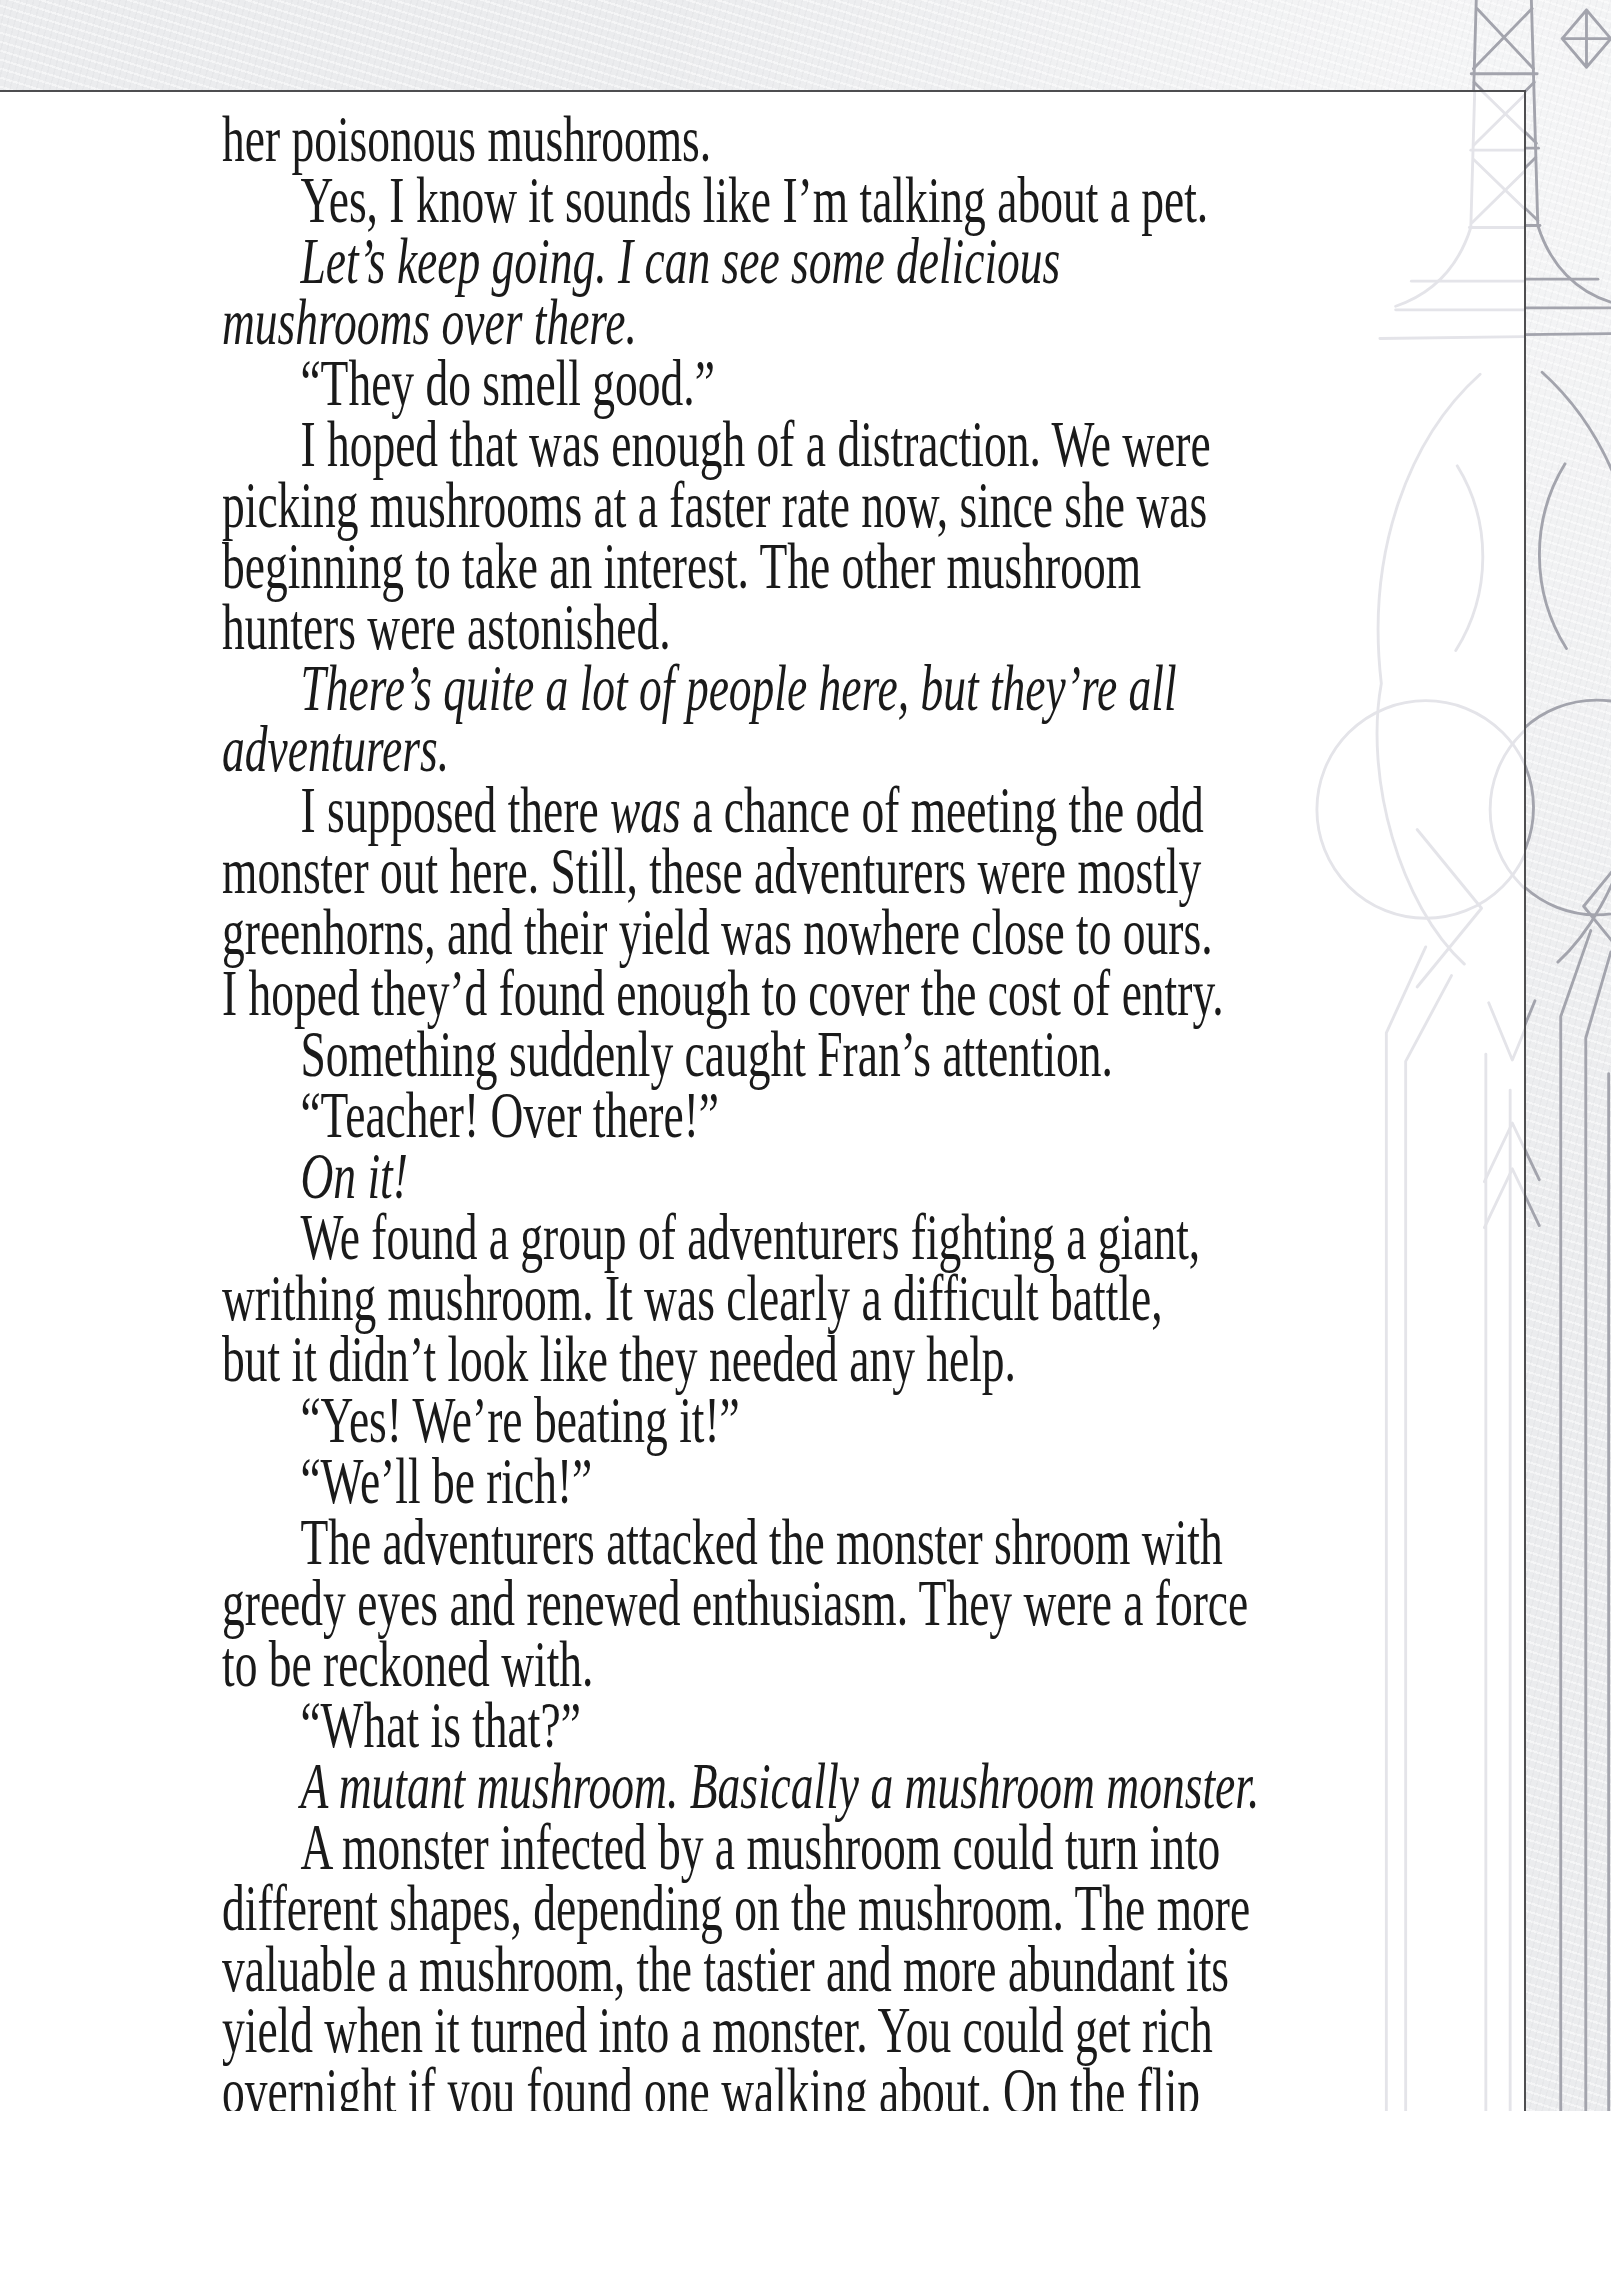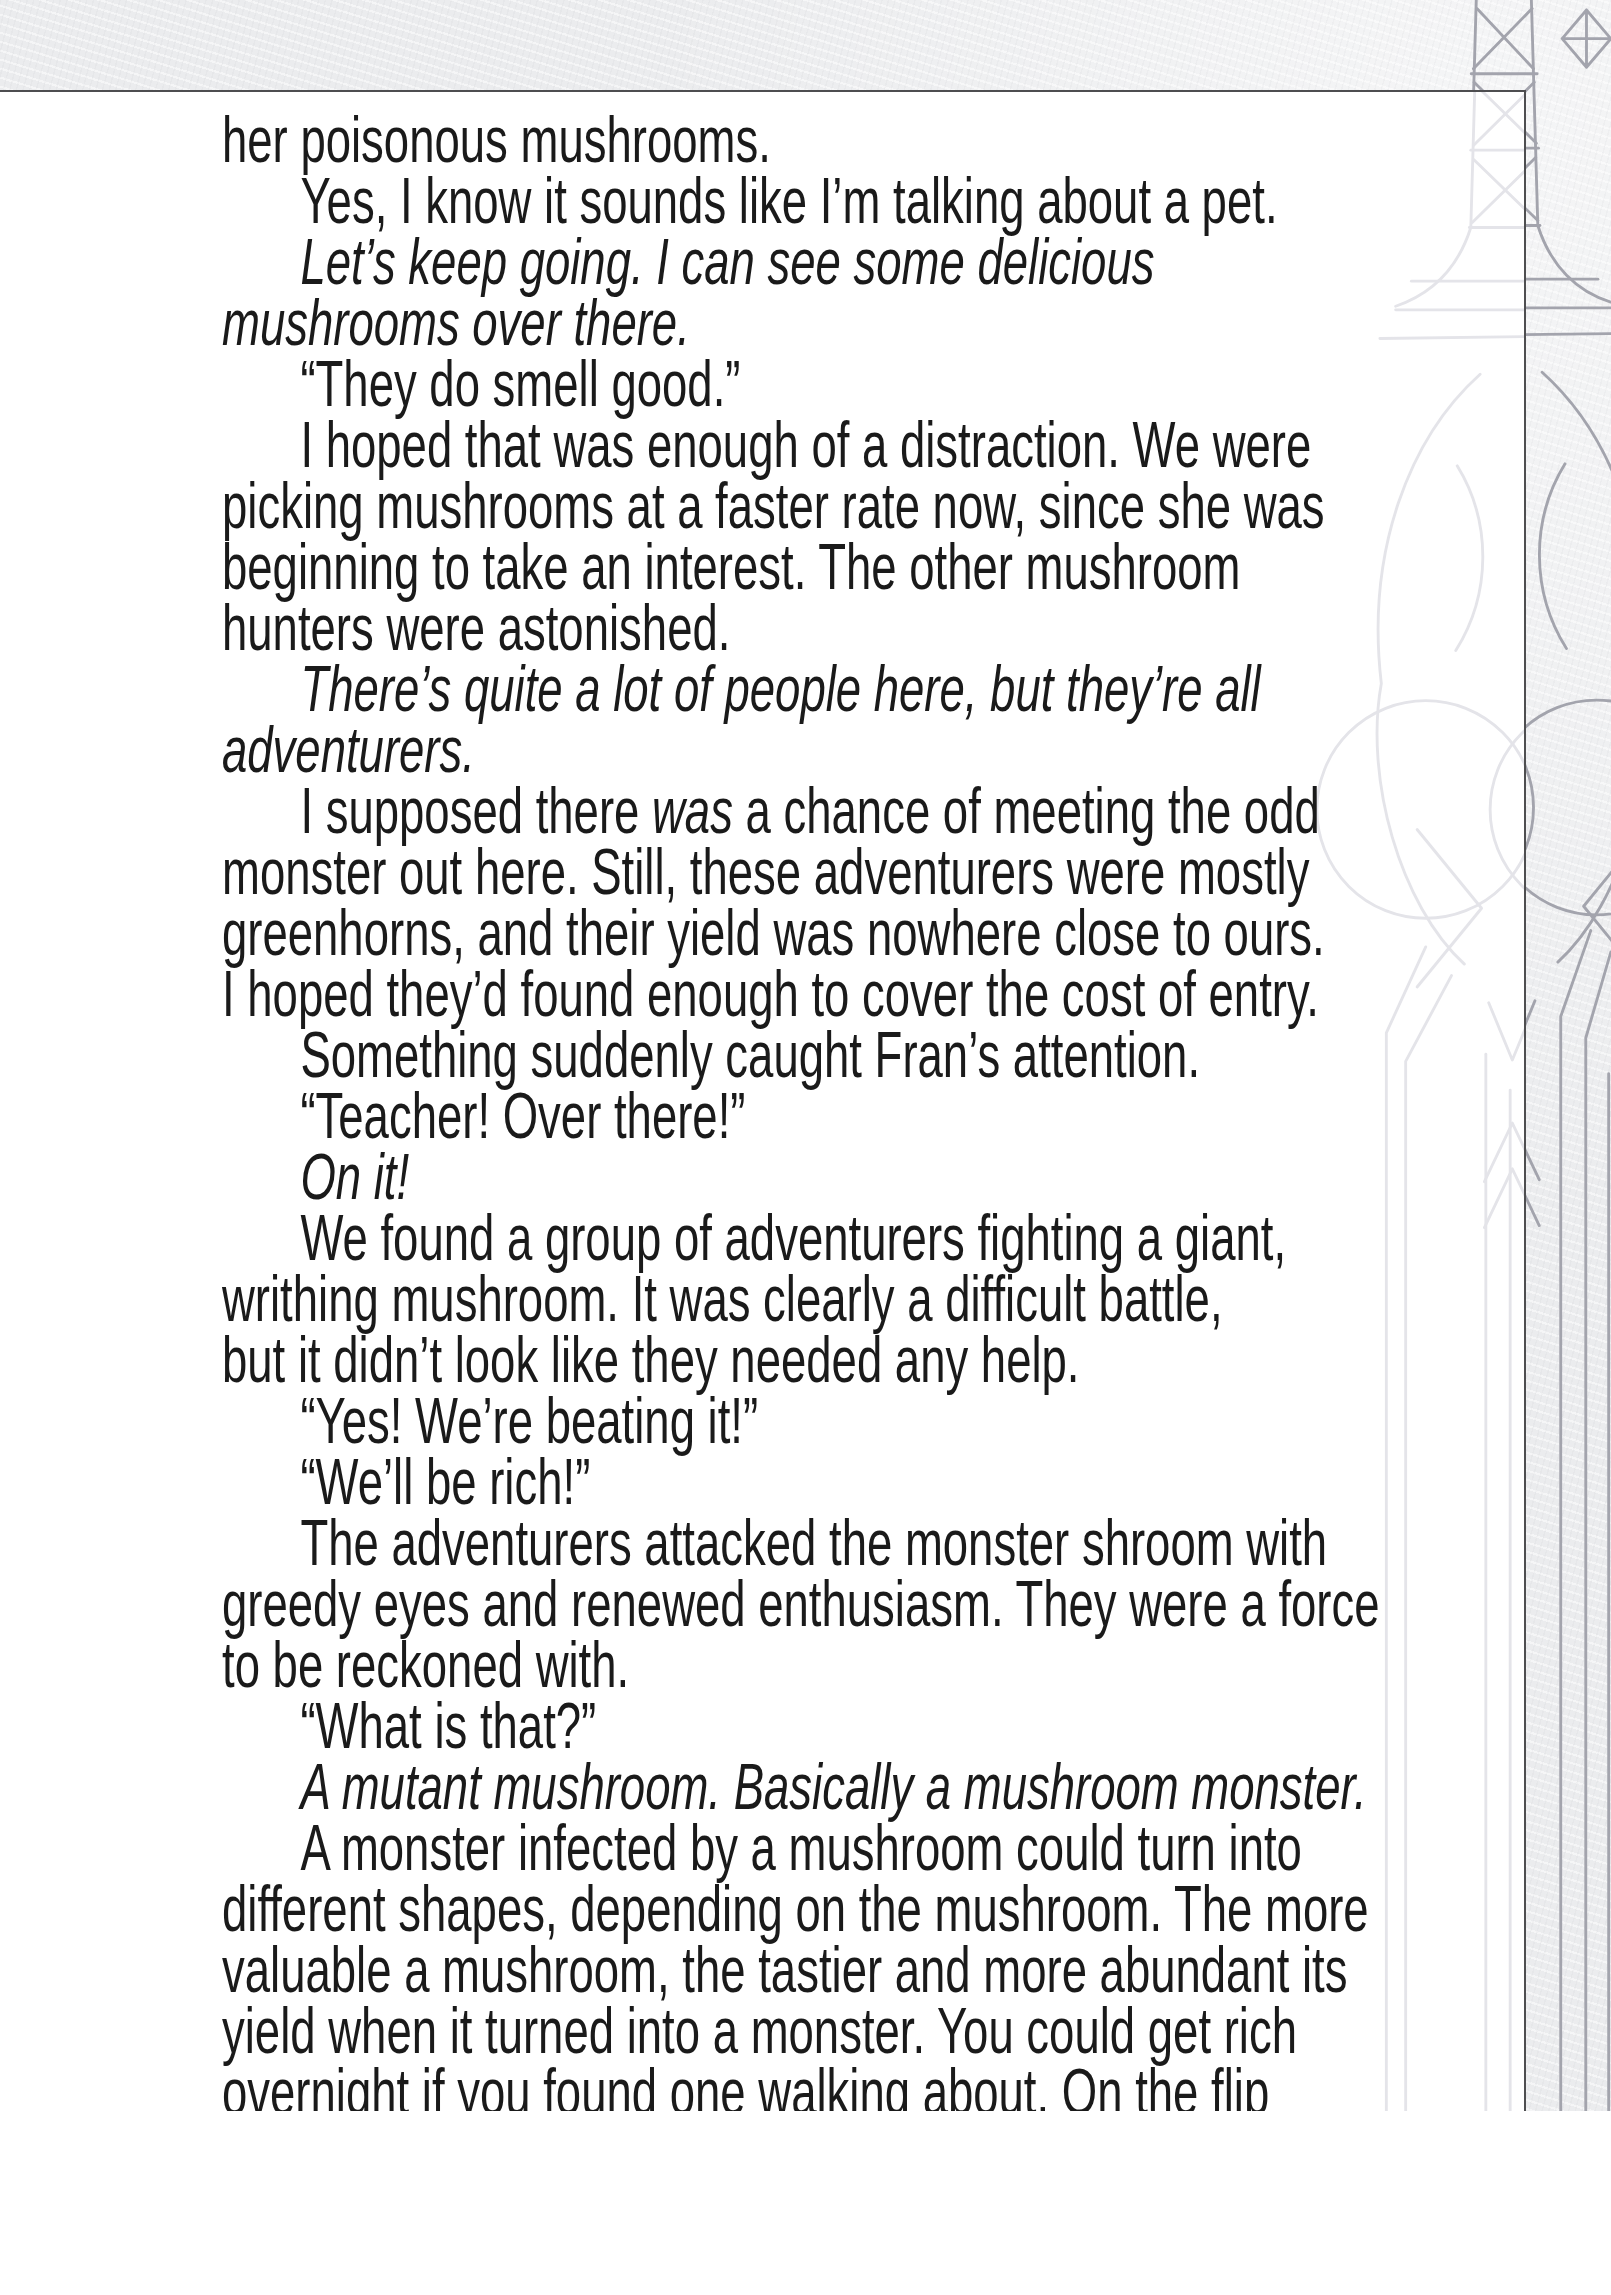--- a/index.html
+++ b/index.html
@@ -14,21 +14,21 @@
   .screen{
     position:relative;
     width:1611px;height:2111px;
     background-color:var(--margin_bg);
     background-image:
       repeating-linear-gradient(105deg, rgba(120,122,132,0.045) 0 1.4px, rgba(0,0,0,0) 1.4px 6.4px),
       repeating-linear-gradient(17deg, rgba(255,255,255,0.5) 0 2.1px, rgba(0,0,0,0) 2.1px 8.6px),
       radial-gradient(ellipse at 18% 97%, rgba(150,152,162,0.14), rgba(0,0,0,0) 42%),
       radial-gradient(ellipse at 92% 6%, rgba(255,255,255,0.5), rgba(0,0,0,0) 40%);
     overflow:hidden;
-    font-family:Liberation Sans, sans-serif;
+    font-family:Liberation Serif, serif;
   }
   
   .defs-holder{position:absolute;width:0;height:0;overflow:hidden;}
   .sword-svg{position:absolute;left:1310px;top:0;width:301px;height:2295px;pointer-events:none;}
   .sword-outer{color:var(--sword_outer);stroke:currentColor;fill:none;stroke-width:4;}
   .sword-inner{color:var(--sword_inner);stroke:currentColor;fill:none;stroke-width:4;}
   .sword-inner-wrap{position:absolute;left:1315px;top:-90px;width:301px;height:2295px;}
   .book-page{
     position:absolute;
     left:-4.3px;top:90px;

